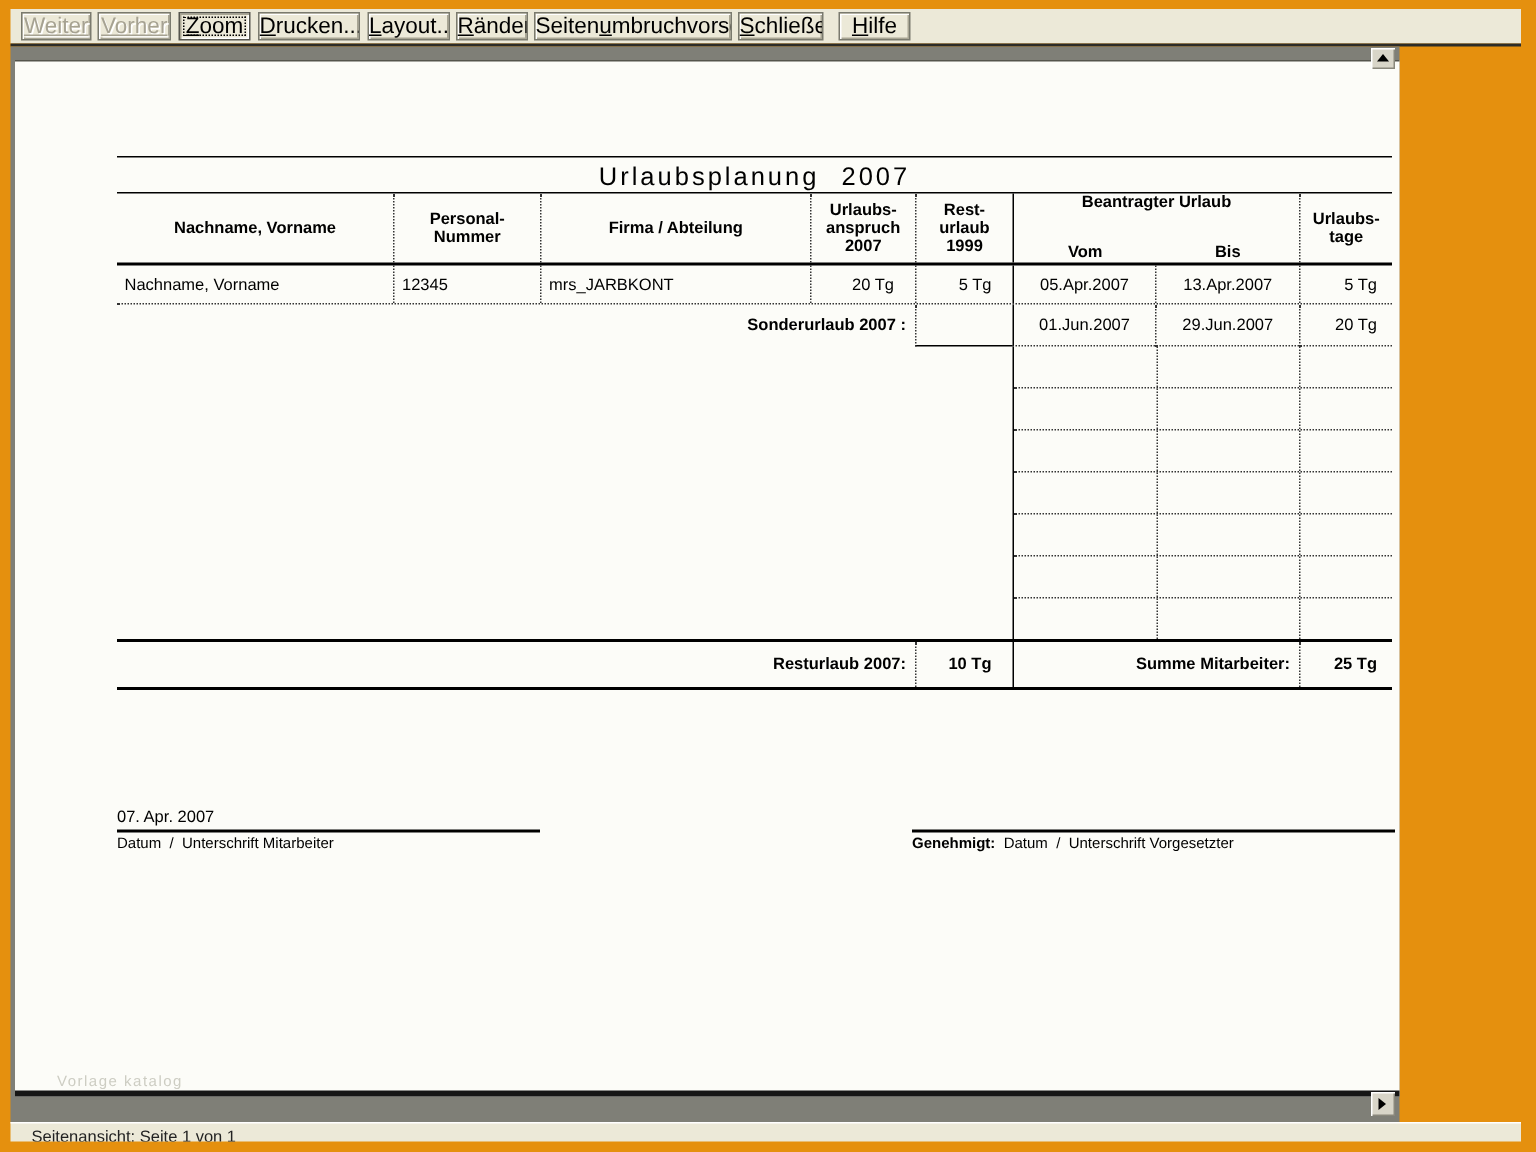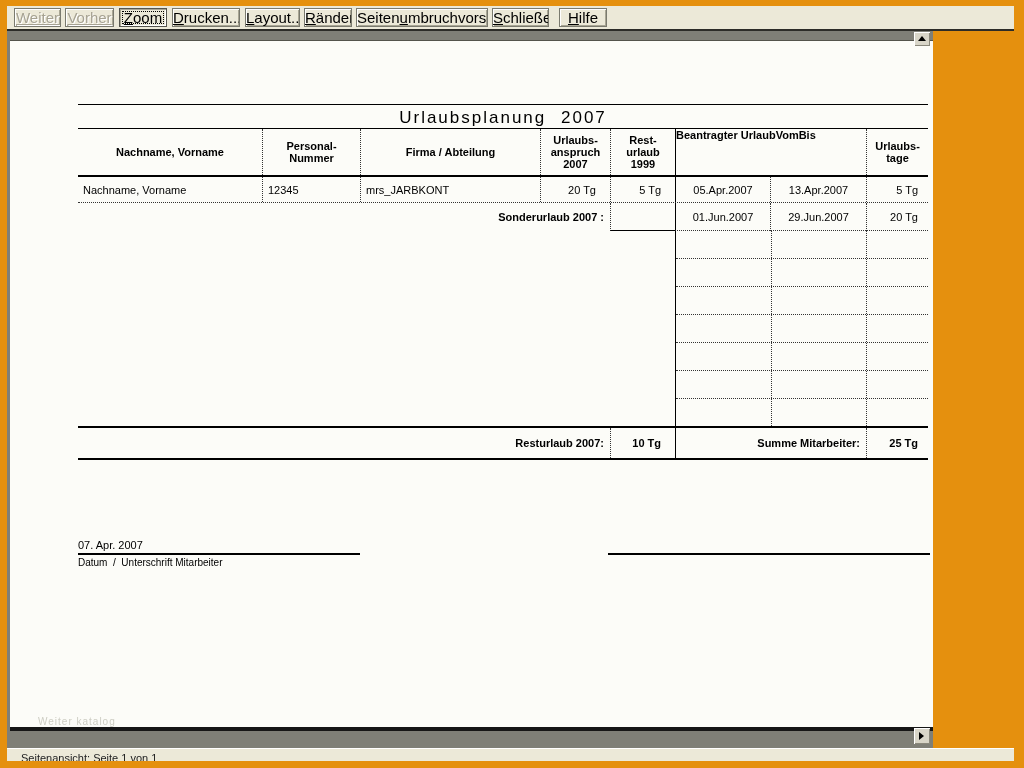--- a/index.html
+++ b/index.html
@@ -39,21 +39,21 @@
   .dotL{border-left:1px dotted #333}
   .solidL{border-left:1px solid #000}
   .dotB{border-bottom:1px dotted #333}
   .solidB{border-bottom:1px solid #000}
   .b{font-weight:bold}
   .ar{justify-content:flex-end}
   .ac{justify-content:center}
 
   .header-row{height:48px;border-bottom:2px solid #000;font-weight:bold;text-align:center}
   .hcell{display:flex;align-items:center;justify-content:center;padding:1px 4px;line-height:12px}
-  .hgroup{display:flex;flex-direction:row;justify-content:flex-start;line-height:13px}
+  .hgroup{display:flex;flex-direction:column;justify-content:space-between;line-height:13px}
   .hgroup .subrow{display:flex}
   .hgroup .subrow span{flex:1;text-align:center}
 
   .w1{width:184px}.w2{width:98px}.w3{width:180px}.w4{width:70px}.w5{width:65px}
   .w6{width:95px}.w7{width:96px}.w8{width:62px}.wleft{width:532px}.wgrp{width:191px}
 
   .data-row{height:26px;border-bottom:1px dotted #333}
   .mid-row{height:28px}
   .pad{padding-left:5px}
   .padr14{padding-right:14px}
@@ -191,23 +191,24 @@
       </div>
 
     </div>
 
     <div class="sig sig-left">
       <div class="line-box">07. Apr. 2007</div>
       <div class="caption">Datum  /  Unterschrift Mitarbeiter</div>
     </div>
     <div class="sig sig-right">
       <div class="line-box"></div>
-    </div>
-
-    <div class="watermark">Weiter katalog</div>
+      <div class="caption"><span class="b">Genehmigt:</span><span style="white-space:pre">  Datum  /  Unterschrift Vorgesetzter</span></div>
+    </div>
+
+    <div class="watermark">Vorlage katalog</div>
 
   </div>
 
   <div class="scroll-nub nub-top">
       <div class="tri-up"></div>
     </div>
   <div class="scroll-nub nub-bottom">
       <div class="tri-right"></div>
     </div>
 

